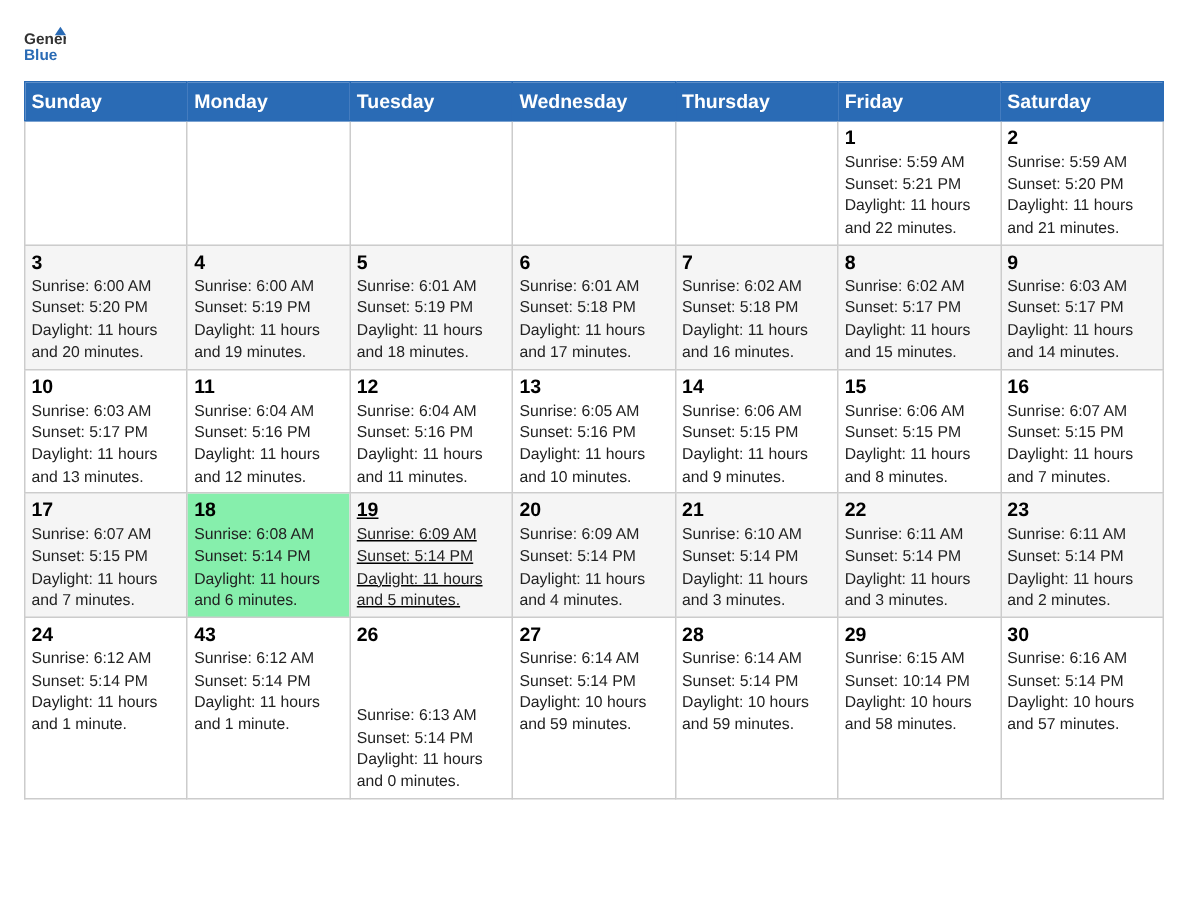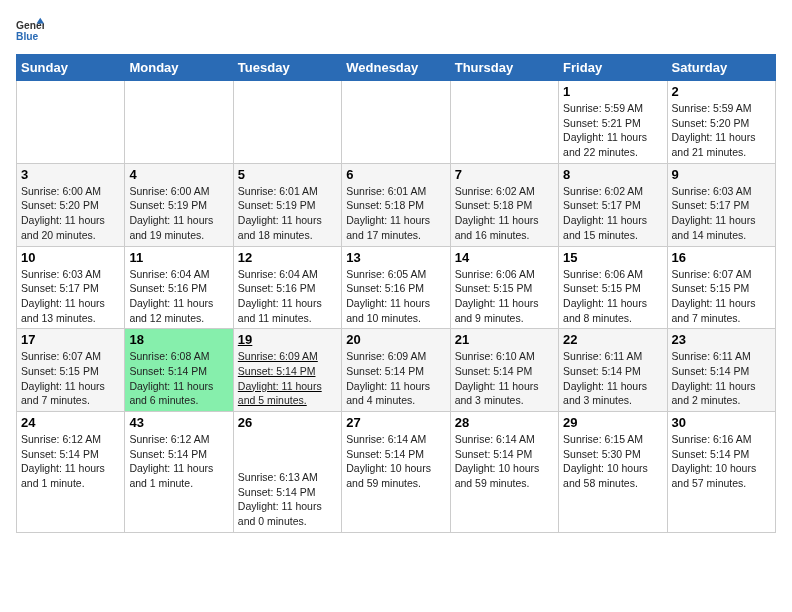--- a/index.html
+++ b/index.html
@@ -285,21 +285,21 @@
         </td>
         <td>
           <span class="day-num">28</span>
           <div class="day-info" style="white-space: pre-line;">Sunrise: 6:14 AM
 Sunset: 5:14 PM
 Daylight: 10 hours and 59 minutes.</div>
         </td>
         <td>
           <span class="day-num">29</span>
           <div class="day-info" style="white-space: pre-line;">Sunrise: 6:15 AM
-Sunset: 5:30 PM
+Sunset: 10:14 PM
 Daylight: 10 hours and 58 minutes.</div>
         </td>
         <td>
           <span class="day-num">30</span>
           <div class="day-info" style="white-space: pre-line;">Sunrise: 6:16 AM
 Sunset: 5:14 PM
 Daylight: 10 hours and 57 minutes.</div>
         </td>
       </tr>
     </tbody>

